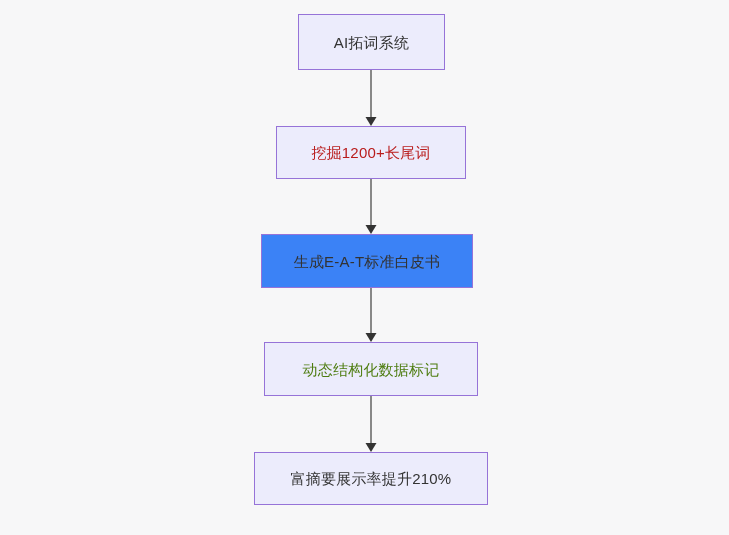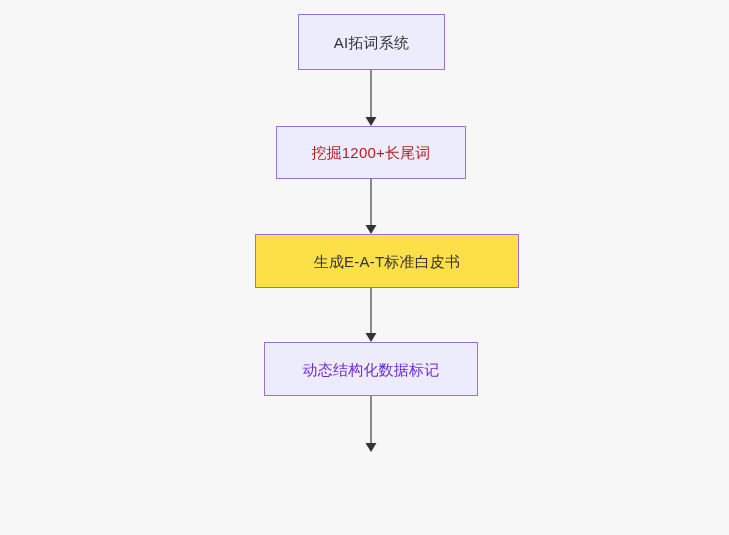--- a/index.html
+++ b/index.html
@@ -71,19 +71,22 @@
         <line x1="9" y1="0" x2="9" y2="49" stroke="#888888" stroke-width="2"></line>
         <polygon points="3.5,47 14.5,47 9,56" fill="#333333"></polygon>
       </svg>
     </div>
     <div class="node" style="left: 298px; top: 14px; width: 147px; height: 56px; background: rgb(236, 236, 252); border-color: rgb(150, 115, 216); color: rgb(51, 51, 51);">
       <span class="node-label">AI拓词系统</span>
     </div>
     <div class="node" style="left: 276px; top: 126px; width: 190px; height: 53px; background: rgb(236, 236, 252); border-color: rgb(150, 115, 216); color: #b91c1c;">
       <span class="node-label">挖掘1200+长尾词</span>
     </div>
-    <div class="node" style="left: 255px; top: 234px; width: 264px; height: 54px; background: #fde047; border-color: rgb(150, 115, 216); color: rgb(51, 51, 51);">
+    <div class="node" style="left: 261px; top: 234px; width: 212px; height: 54px; background: #3b82f6; border-color: rgb(150, 115, 216); color: rgb(51, 51, 51);">
       <span class="node-label">生成E-A-T标准白皮书</span>
     </div>
-    <div class="node" style="left: 264px; top: 342px; width: 214px; height: 54px; background: rgb(236, 236, 252); border-color: rgb(150, 115, 216); color: #6d28d9;">
+    <div class="node" style="left: 264px; top: 342px; width: 214px; height: 54px; background: rgb(236, 236, 252); border-color: rgb(150, 115, 216); color: #4d7c0f;">
       <span class="node-label">动态结构化数据标记</span>
+    </div>
+    <div class="node" style="left: 254px; top: 452px; width: 234px; height: 53px; background: rgb(236, 236, 252); border-color: rgb(150, 115, 216); color: rgb(51, 51, 51);">
+      <span class="node-label">富摘要展示率提升210%</span>
     </div>
   </div>
 
 </body></html>

